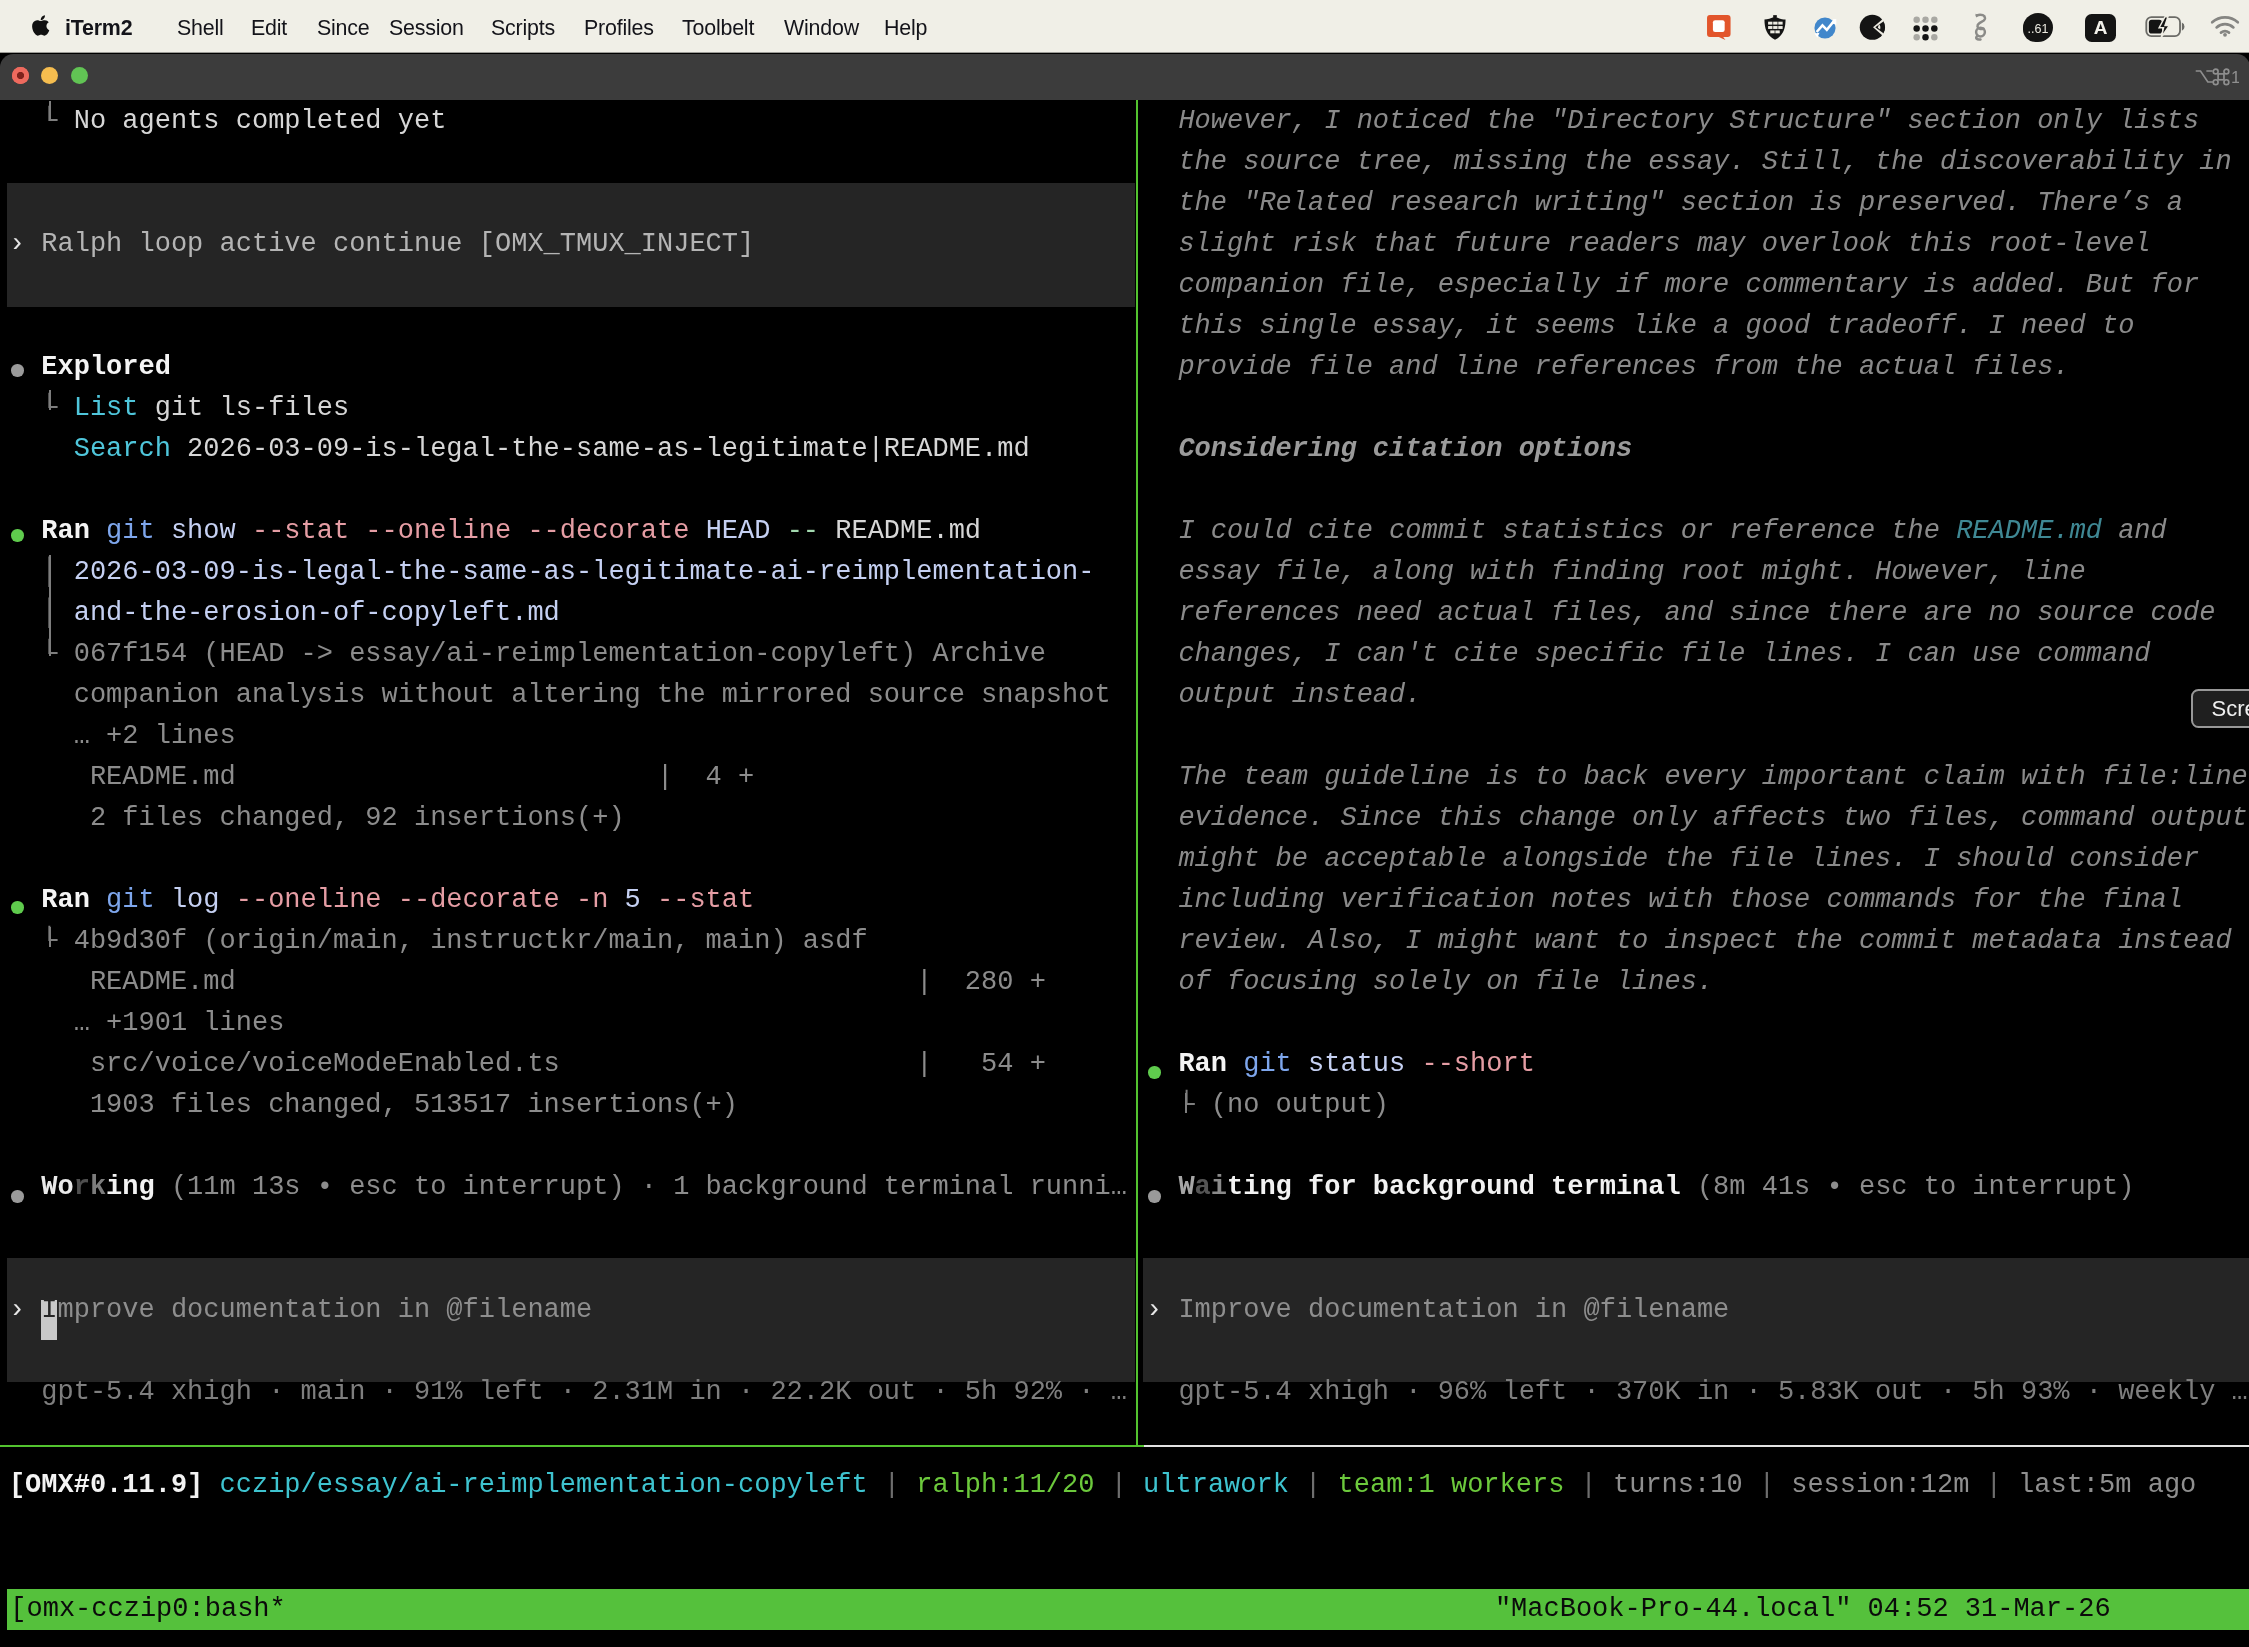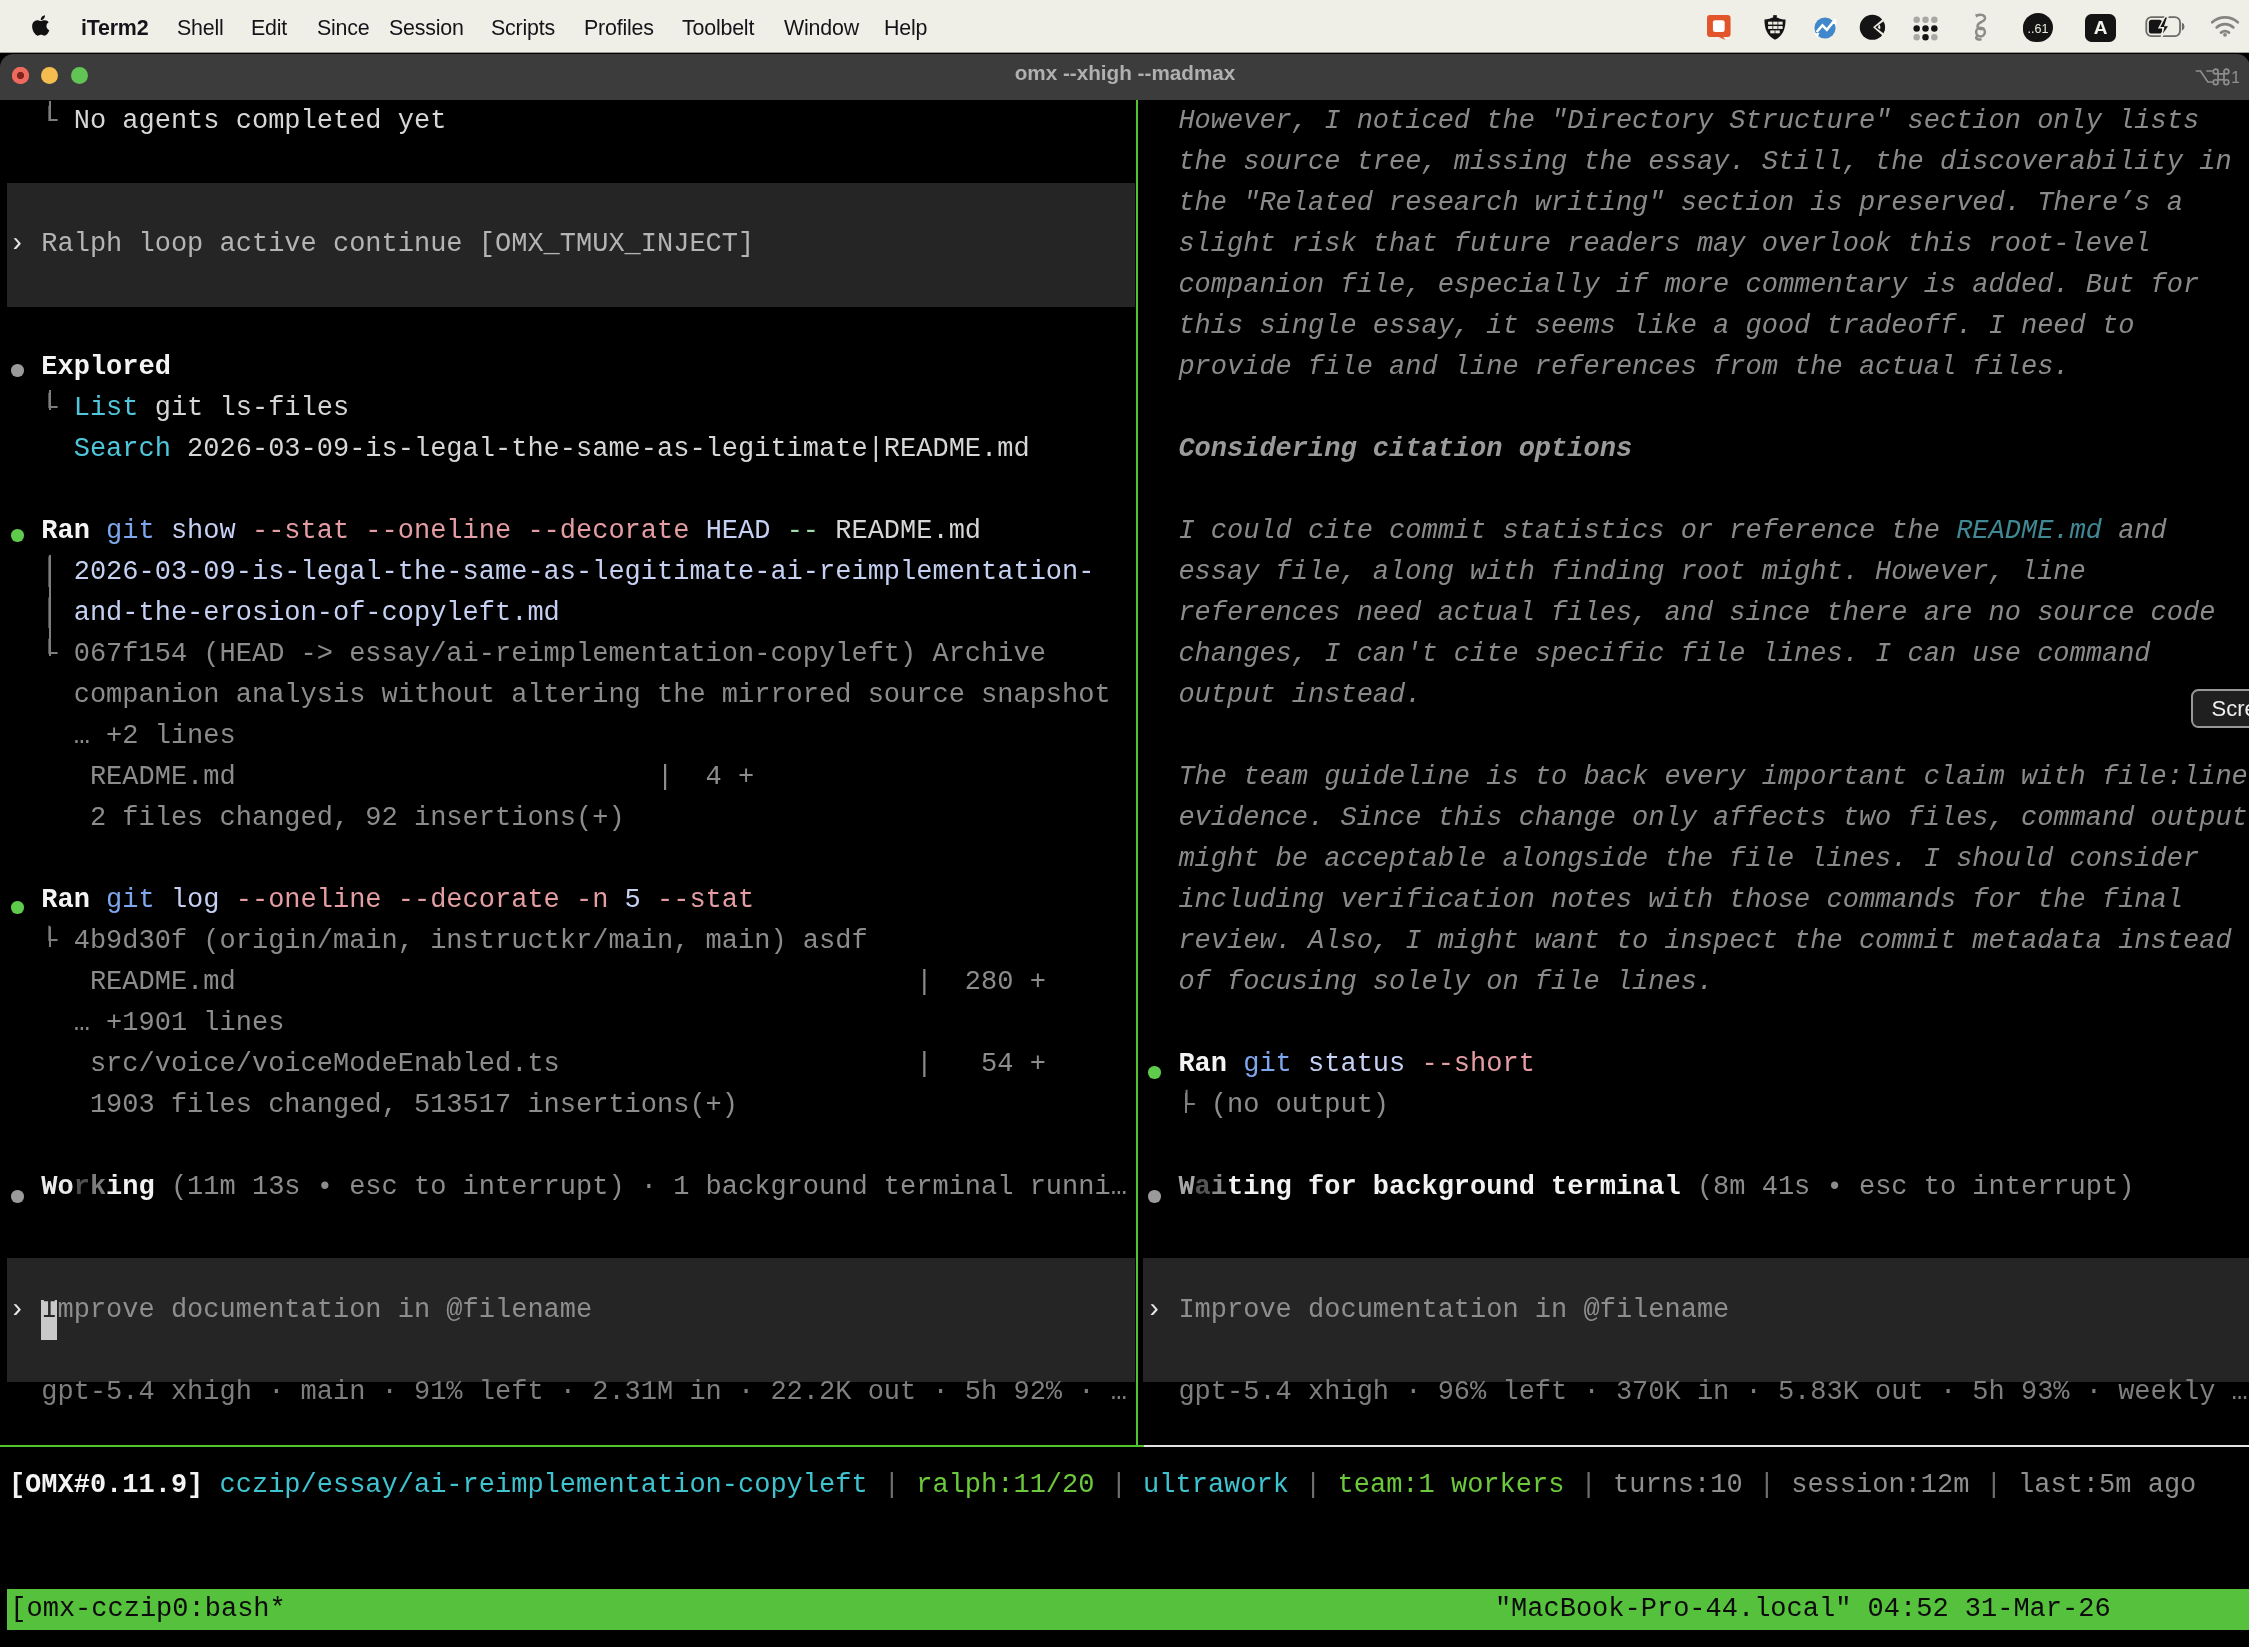--- a/index.html
+++ b/index.html
@@ -51,21 +51,21 @@
 .sbar{position:absolute;left:7.4px;top:1589px;width:2243px;height:41px;background:#55C13C}
 .sbl{left:10.3px;top:1589px;color:#0B0B0B}
 .sbr{position:absolute;top:1589px;right:7.4px;color:#0B0B0B;font-family:"Liberation Mono",monospace;font-size:27px;line-height:41px;white-space:pre}
 .scre{position:absolute;left:2191px;top:689px;width:81px;height:39px;background:#1F1F1F;border:2.2px solid #989898;border-radius:7.4px;color:#F0F0F0;font-family:"Liberation Sans",sans-serif;font-size:22px;line-height:35px;padding-left:18.5px}
 </style></head>
 <body>
 <div class="menubar">
     <svg class="ic" style="left:30px;top:12.5px" width="21.4" height="25" viewBox="0 0 170 170">
       <path fill="#111" d="M150.37 130.25c-2.45 5.66-5.35 10.87-8.71 15.66-4.58 6.53-8.33 11.05-11.22 13.56-4.48 4.12-9.28 6.23-14.42 6.35-3.69 0-8.14-1.05-13.32-3.18-5.197-2.12-9.973-3.17-14.34-3.17-4.58 0-9.492 1.05-14.746 3.17-5.262 2.13-9.501 3.24-12.742 3.35-4.929.21-9.842-1.96-14.746-6.52-3.13-2.73-7.045-7.41-11.735-14.04-5.032-7.08-9.169-15.29-12.41-24.65-3.471-10.11-5.211-19.9-5.211-29.378 0-10.857 2.346-20.221 7.045-28.068 3.693-6.303 8.606-11.275 14.755-14.925s12.793-5.51 19.948-5.629c3.915 0 9.049 1.211 15.429 3.591 6.362 2.388 10.447 3.599 12.238 3.599 1.339 0 5.877-1.416 13.57-4.239 7.275-2.618 13.415-3.702 18.445-3.275 13.63 1.1 23.87 6.473 30.68 16.153-12.19 7.386-18.22 17.731-18.1 31.002.11 10.337 3.86 18.939 11.23 25.769 3.34 3.17 7.07 5.62 11.22 7.36-.9 2.61-1.85 5.11-2.86 7.51zM119.11 7.24c0 8.102-2.96 15.667-8.86 22.669-7.12 8.324-15.732 13.134-25.071 12.375-.119-.972-.188-1.995-.188-3.07 0-7.778 3.386-16.102 9.399-22.908 3.002-3.446 6.82-6.311 11.45-8.597 4.62-2.252 8.99-3.497 13.1-3.737.12 1.083.17 2.166.17 3.268z"></path>
     </svg>
-    <span class="mi mib" style="left:81px">iTerm2</span>
+    <span class="mi mib" style="left:65px">iTerm2</span>
     <span class="mi" style="left:177px">Shell</span>
     <span class="mi" style="left:251px">Edit</span>
     <span class="mi" style="left:317px">Since</span>
     <span class="mi" style="left:389px">Session</span>
     <span class="mi" style="left:491px">Scripts</span>
     <span class="mi" style="left:584px">Profiles</span>
     <span class="mi" style="left:682px">Toolbelt</span>
     <span class="mi" style="left:784px">Window</span>
     <span class="mi" style="left:884px">Help</span>
     <svg class="ic" style="left:1707px;top:14.8px" width="23.6" height="25" viewBox="0 0 32 34">
@@ -132,21 +132,20 @@
         <path d="M15 24 a 9 9 0 0 1 11 0"></path>
       </g>
       <circle cx="20.5" cy="27" r="2.6" fill="#858582"></circle>
     </svg>
   </div>
 <div class="titlebar">
   <div class="tl" style="left:11.8px;background:#EE6A5E"></div>
   <div class="tl" style="left:11.8px;background:radial-gradient(circle at 50% 50%, #7E221C 0 3.4px, #EE6A5E 3.8px)"></div>
   <div class="tl" style="left:41px;background:#F5BD4F"></div>
   <div class="tl" style="left:71px;background:#61C454"></div>
-  <div class="title">omx --xhigh --madmax</div>
   <svg style="position:absolute;left:2195px;top:14px" width="44" height="17.7" viewBox="0 0 60 24">
       <g fill="none" stroke="#8F8F8F" stroke-width="2.3">
         <path d="M1 4 h6.5 l10 15 h7 M15.5 4 h8.5"></path>
         <rect x="31.5" y="8" width="8" height="8"></rect>
         <circle cx="28.2" cy="4.7" r="3.3"></circle>
         <circle cx="42.8" cy="4.7" r="3.3"></circle>
         <circle cx="28.2" cy="19.3" r="3.3"></circle>
         <circle cx="42.8" cy="19.3" r="3.3"></circle>
       </g>
       <text x="49" y="20" font-family="Liberation Sans" font-size="23" fill="#8F8F8F">1</text>

